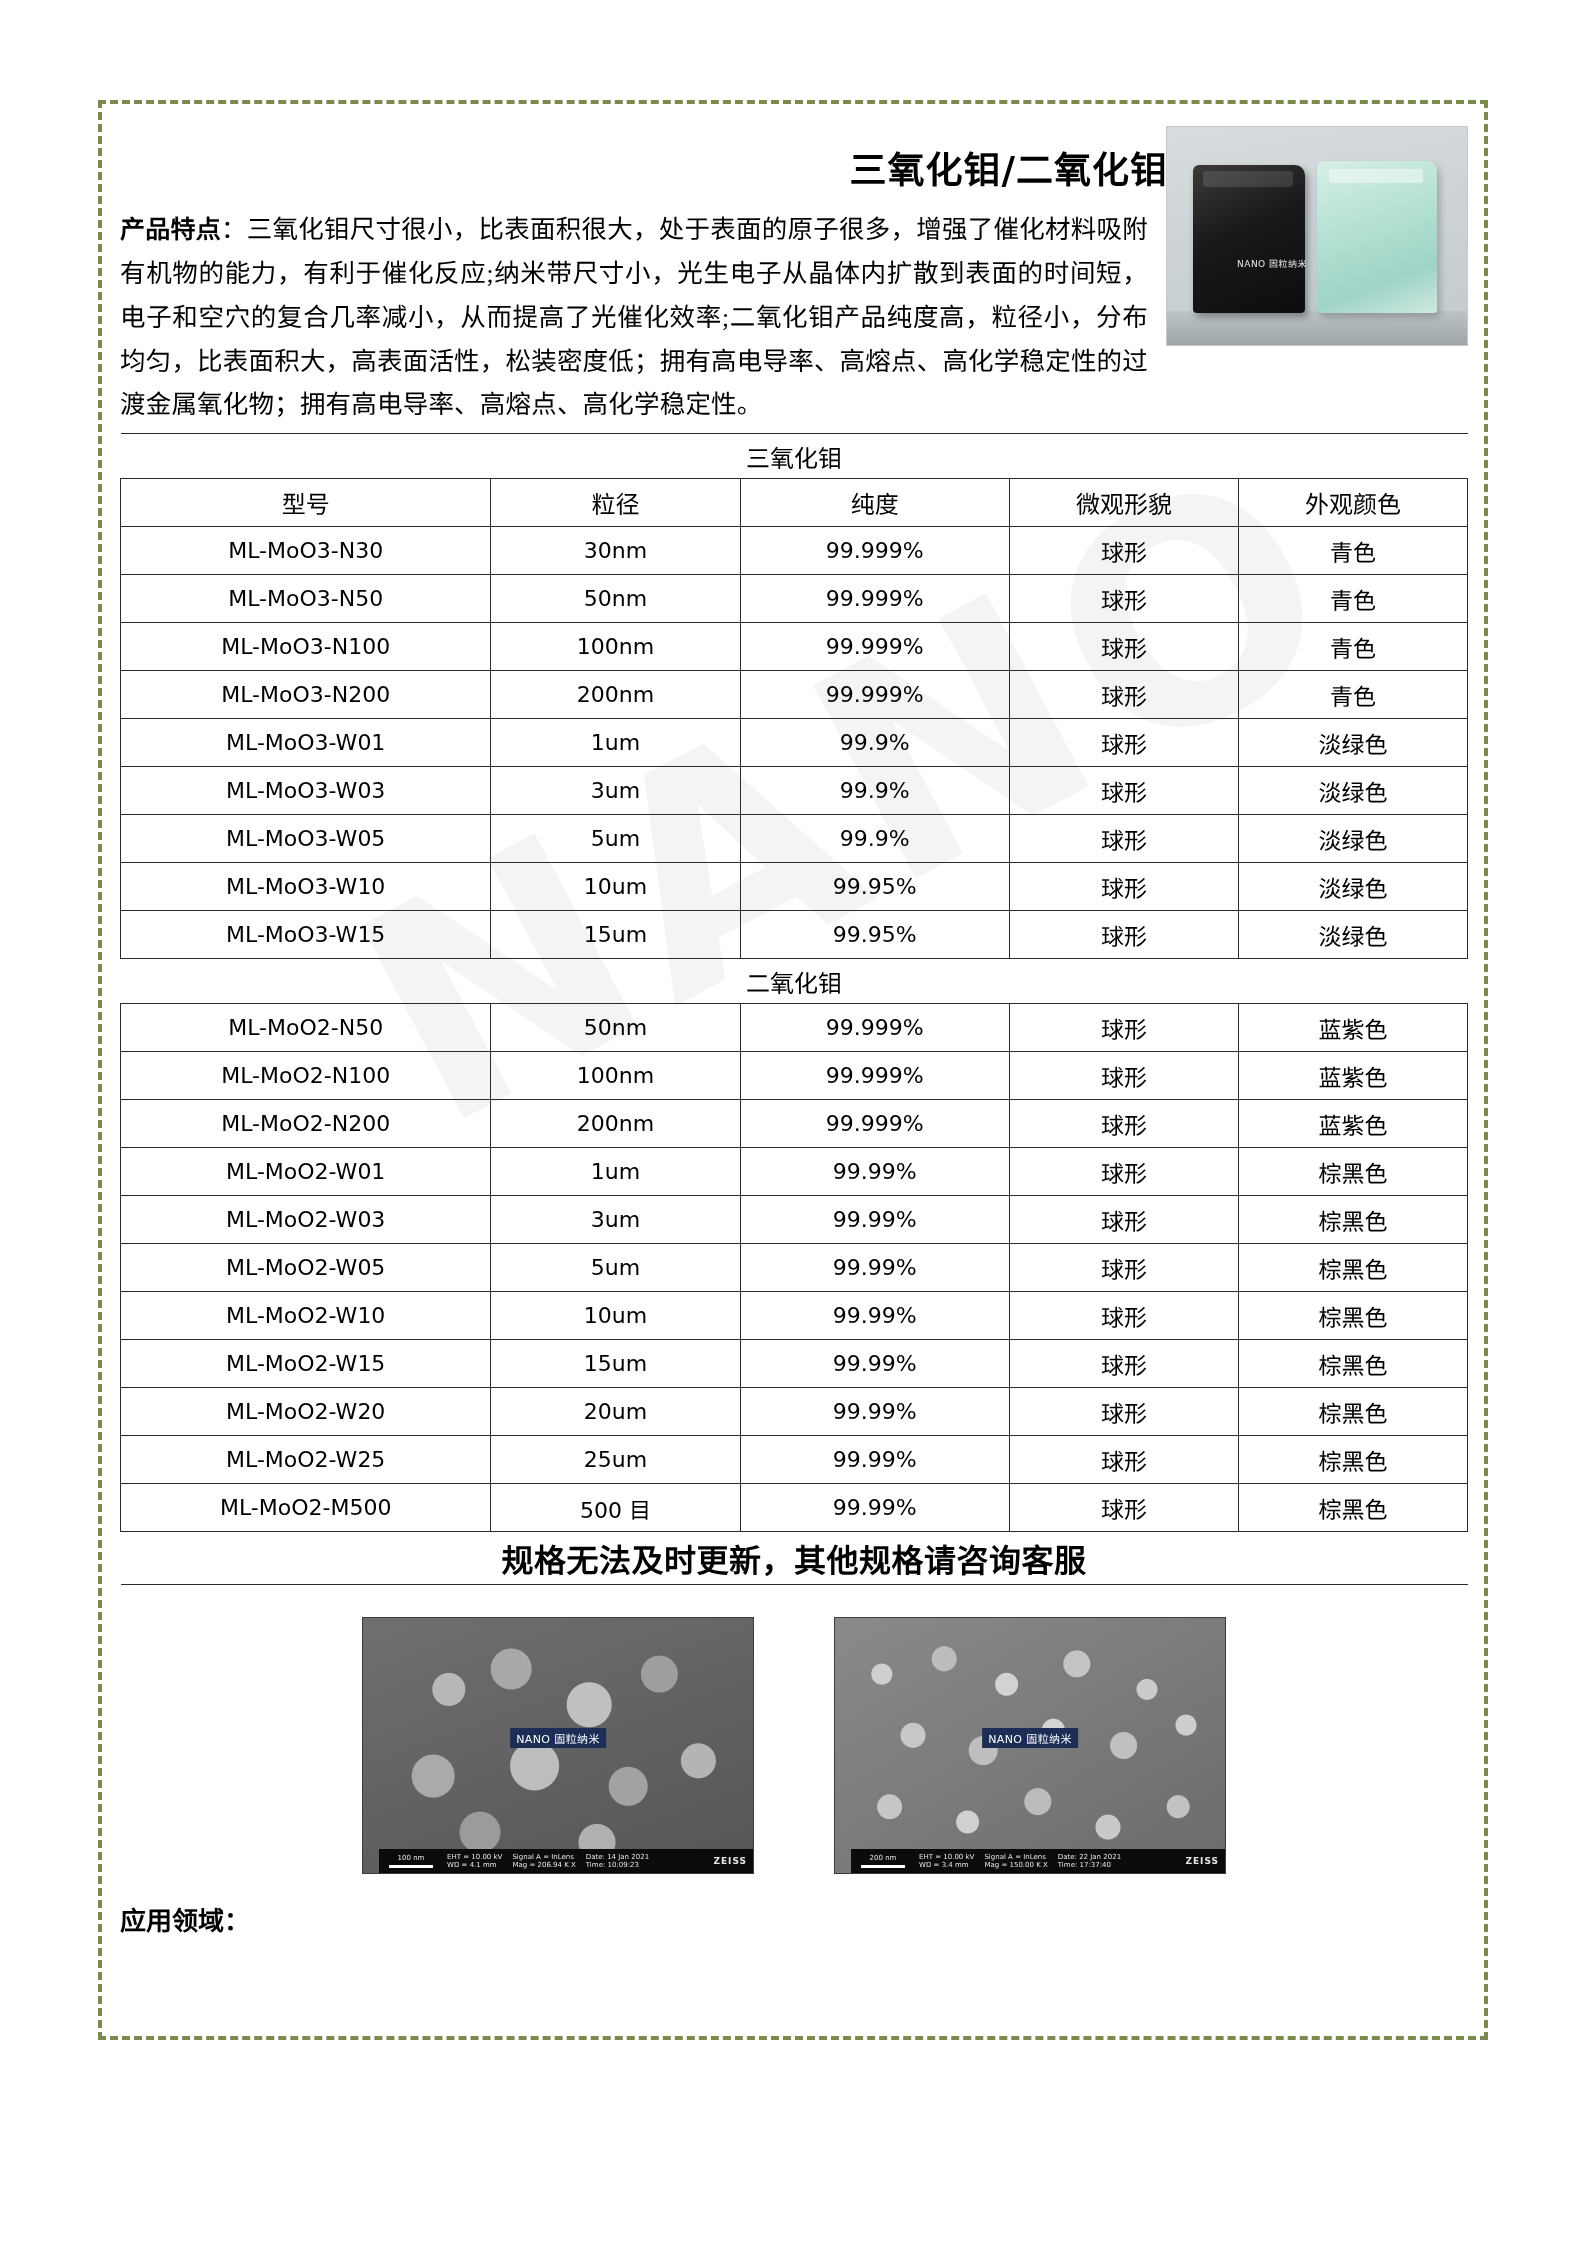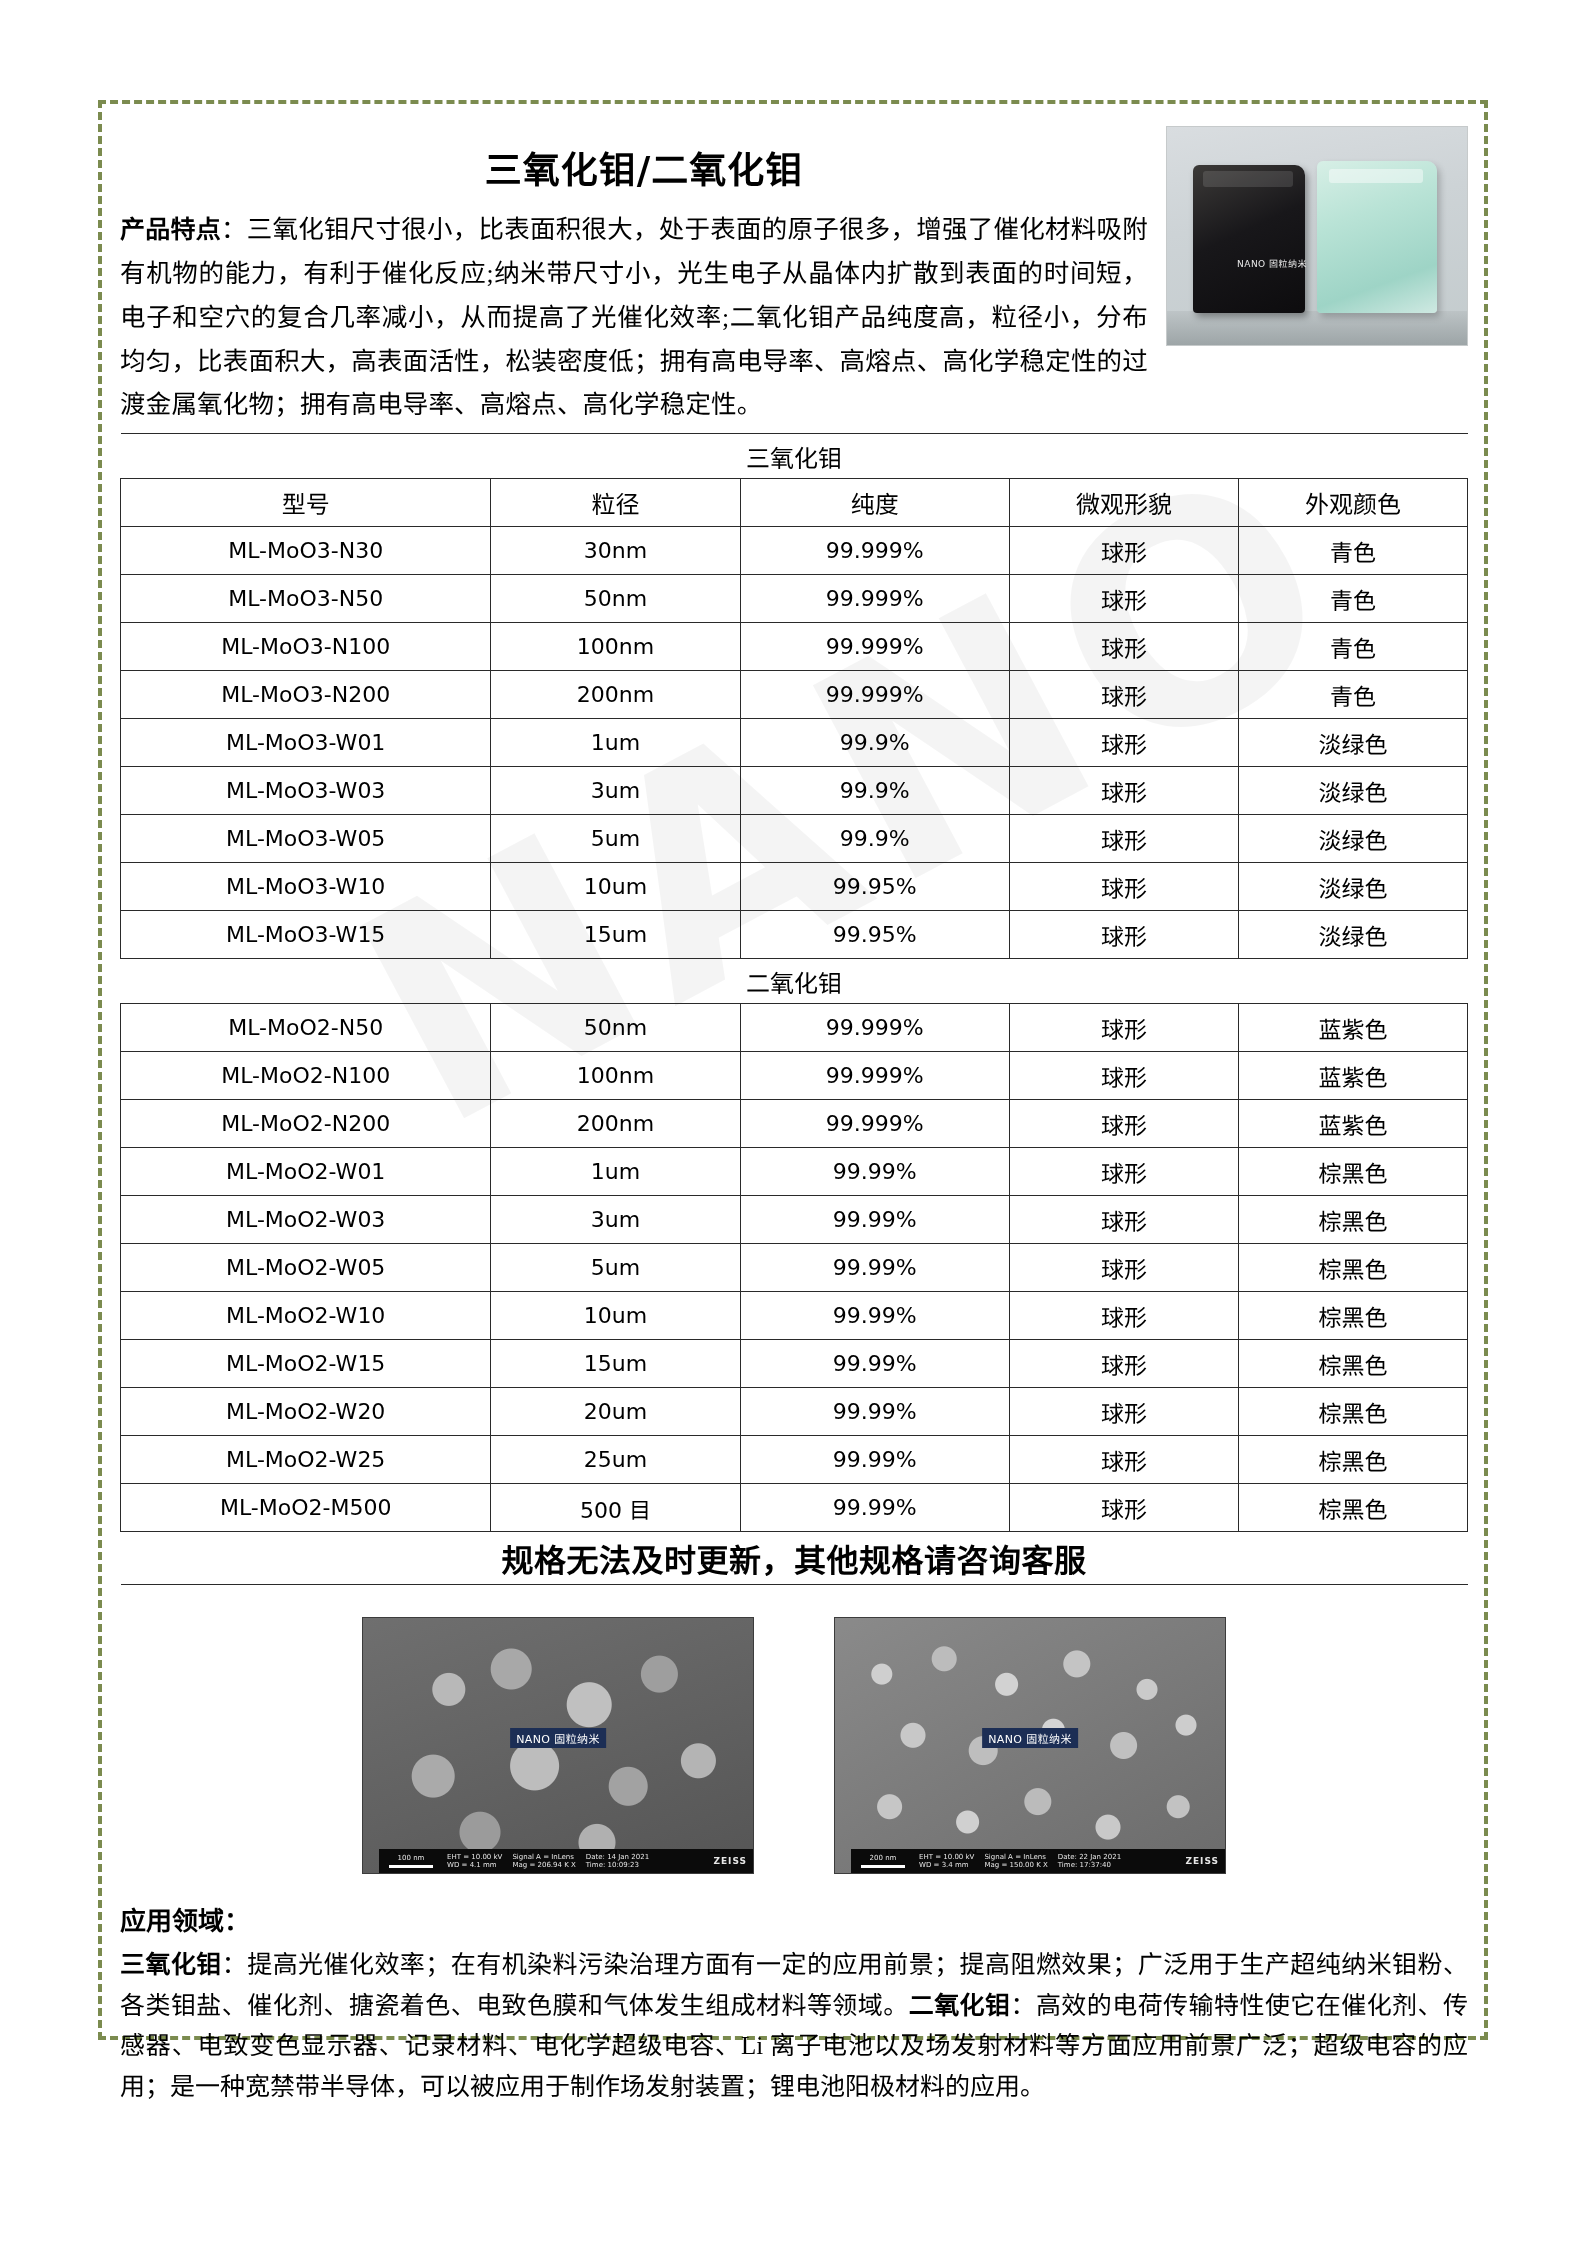--- a/index.html
+++ b/index.html
@@ -34,21 +34,21 @@
     width: 1348px;
     box-sizing: border-box;
   }
 
   
   .header-row {
     position: relative;
     min-height: 300px;
   }
   .doc-title {
-    text-align: center;
+    text-align: right;
     font-family: "DejaVu Sans", "Liberation Sans", sans-serif;
     font-weight: bold;
     font-size: 37px;
     letter-spacing: 1px;
     padding-top: 22px;
     padding-right: 300px;
     color: #000;
   }
   .intro-para {
     font-size: 25.5px;
@@ -545,18 +545,15 @@
           <span>Date: 22 Jan 2021</span>
           <span>Time: 17:37:40</span>
         </div>
         <div class="zeiss">ZEISS</div>
       </div>
     </div>
   </div>
 
   <div class="apps">
     <div class="apps-title">应用领域：</div>
-    <div class="apps-body">
-      <b>三氧化钼</b><span>：提高光催化效率；在有机染料污染治理方面有一定的应用前景；提高阻燃效果；广泛用于生产超纯纳米钼粉、各类钼盐、催化剂、搪瓷着色、电致色膜和气体发生组成材料等领域。</span><b>二氧化钼</b><span>：高效的电荷传输特性使它在催化剂、传感器、电致变色显示器、记录材料、电化学超级电容、Li 离子电池以及场发射材料等方面应用前景广泛；超级电容的应用；是一种宽禁带半导体，可以被应用于制作场发射装置；锂电池阳极材料的应用。</span>
-    </div>
   </div>
 
 </div>
 
 </body></html>

